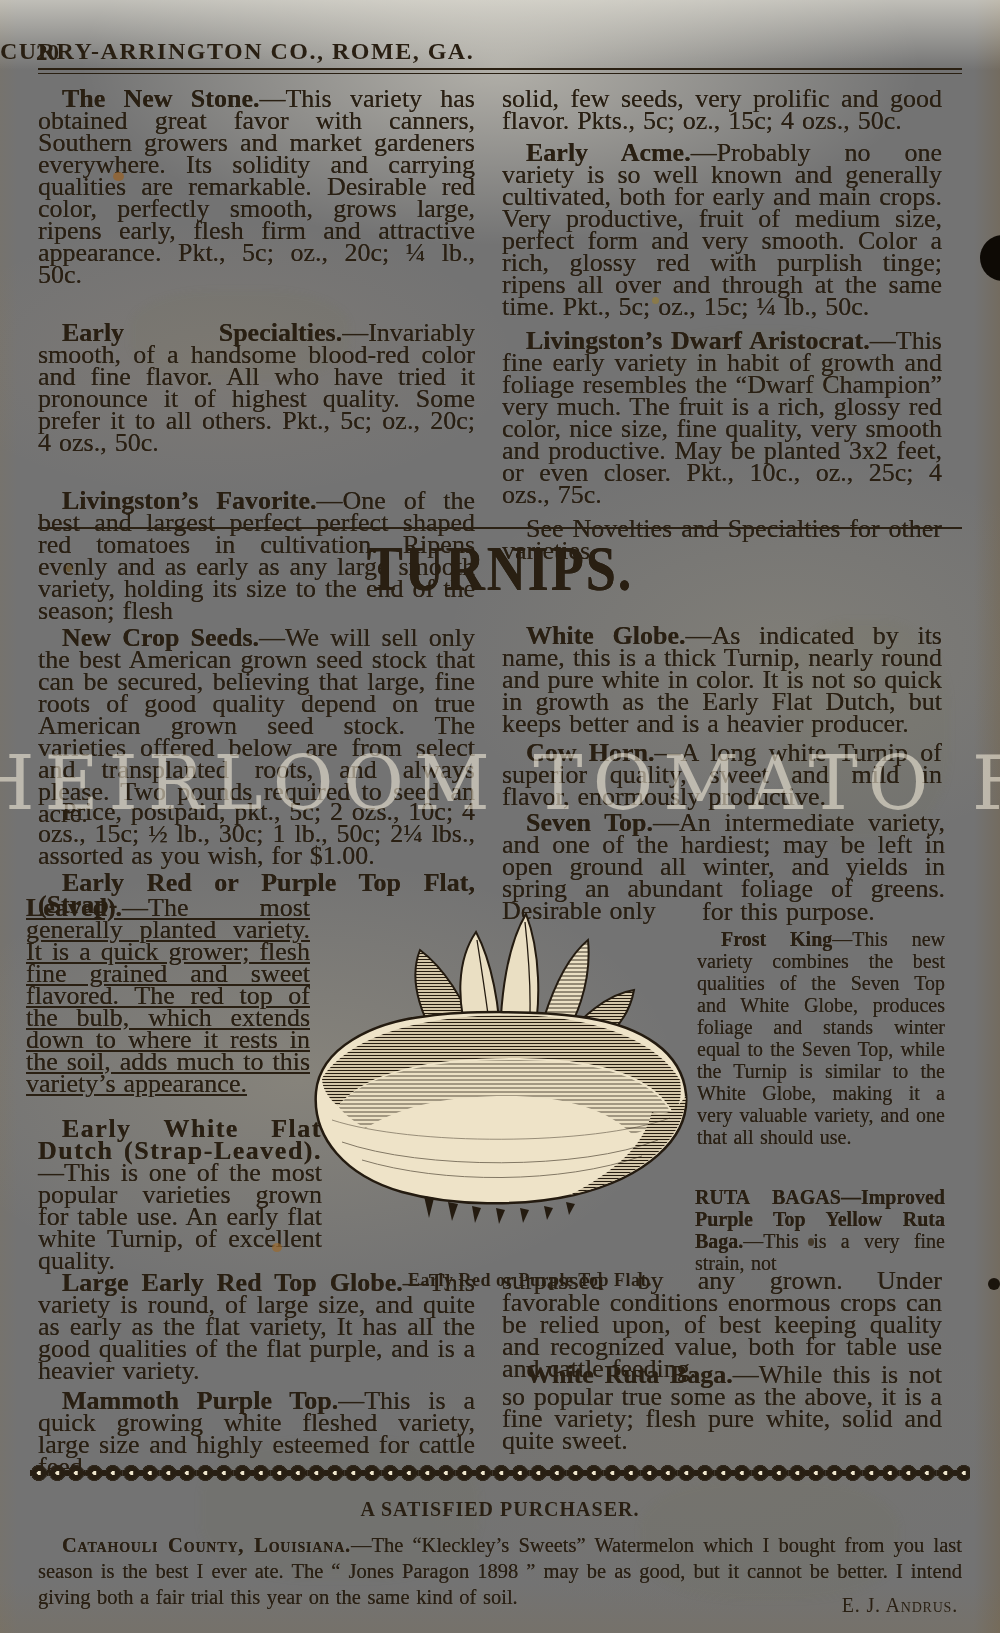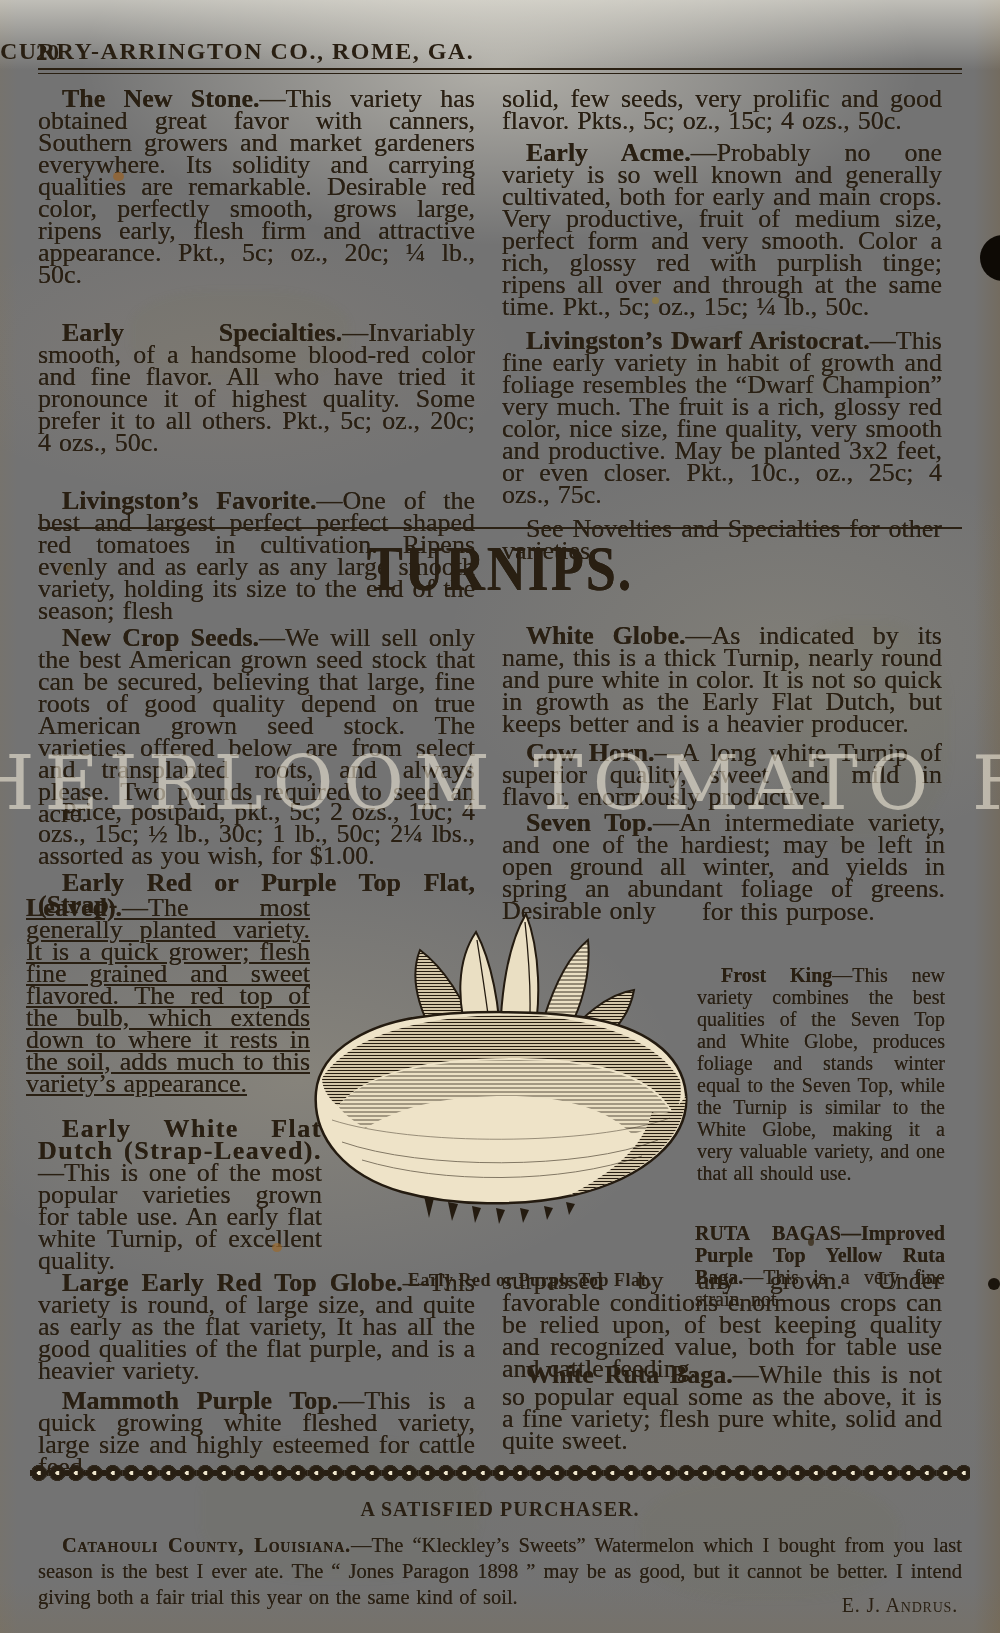--- a/index.html
+++ b/index.html
@@ -29,21 +29,21 @@
   .content{position:absolute;inset:0;z-index:2;}
   .abs{position:absolute;}
   .para{
     text-align:justify;
     font-size:26px;line-height:22px;
     word-spacing:1.5px;
     text-shadow:0 0 .4px rgba(41,31,18,.8);
   }
   .para .lead{font-weight:bold;}
   .indent{text-indent:24px;}
-  .narrow{font-size:20px;margin-top:36px;}
+  .narrow{font-size:20px;}
   .pagehead-num{font-size:23px;font-weight:bold;}
   .pagehead-title{font-size:24px;font-weight:bold;letter-spacing:1.5px;text-align:left;width:100%;}
   .rule-double{border-top:2.5px solid #2a2013;border-bottom:1px solid #2a2013;height:3px;}
   .rule-single{border-top:2px solid #2a2013;height:0;}
   .turnips-title{
     width:100%;text-align:center;
     font-size:57px;font-weight:bold;letter-spacing:2px;
     transform:scale(.95,1.1);
     text-shadow:0 0 .6px #241b10;
   }
@@ -123,21 +123,21 @@
     <div class="abs para indent" style="left:502px;top:742px;width:440px;"><b class="lead">Cow Horn.</b><span>—A long white Turnip of superior quality, sweet and mild in flavor, enormously productive.</span></div>
 
     <div class="abs para indent" style="left:502px;top:812px;width:443px;"><b class="lead">Seven Top.</b><span>—An intermediate variety, and one of the hardiest; may be left in open ground all winter, and yields in spring an abundant foliage of greens.  Desirable only</span></div>
     <div class="abs para" style="left:702px;top:901px;width:240px;">for this purpose.</div>
 
     <div class="abs para narrow indent" style="left:697px;top:928px;width:248px;"><b class="lead">Frost King</b><span>—This new variety combines the best qualities of the Seven Top and White Globe, produces foliage and stands winter equal to the Seven Top, while the Turnip is similar to the White Globe, making it a very valuable variety, and one that all should use.</span></div>
 
     <div class="abs para narrow" style="left:695px;top:1186px;width:250px;"><b class="lead">RUTA BAGAS—Improved Purple Top Yellow Ruta Baga.</b><span>—This is a very fine strain, not</span></div>
     <div class="abs para" style="left:502px;top:1270px;width:440px;">surpassed by any grown.  Under favorable conditions enormous crops can be relied upon, of best keeping quality and recognized value, both for table use and cattle feeding.</div>
 
-    <div class="abs para indent" style="left:502px;top:1364px;width:440px;"><b class="lead">White Ruta Baga.</b><span>—While this is not so popular equal some as the above, it is a fine variety; flesh pure white, solid and quite sweet.</span></div>
+    <div class="abs para indent" style="left:502px;top:1364px;width:440px;"><b class="lead">White Ruta Baga.</b><span>—While this is not so popular true some as the above, it is a fine variety; flesh pure white, solid and quite sweet.</span></div>
 
     <svg class="abs" style="left:302px;top:898px;" width="396" height="334" viewBox="0 0 396 334">
       <defs>
         <pattern id="hD" width="3" height="3" patternUnits="userSpaceOnUse">
           <rect width="3" height="3" fill="#e7dabb"></rect>
           <path d="M0 1.5 H3" stroke="#261d11" stroke-width="1.2"></path>
         </pattern>
         <pattern id="hM" width="4" height="4" patternUnits="userSpaceOnUse">
           <rect width="4" height="4" fill="#eadfc3"></rect>
           <path d="M0 2 H4" stroke="#2a2013" stroke-width="0.9"></path>

